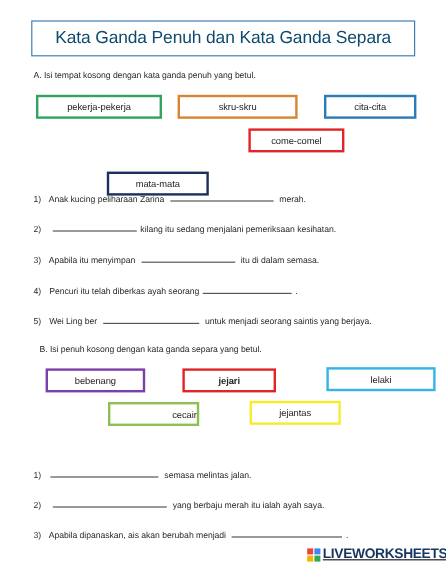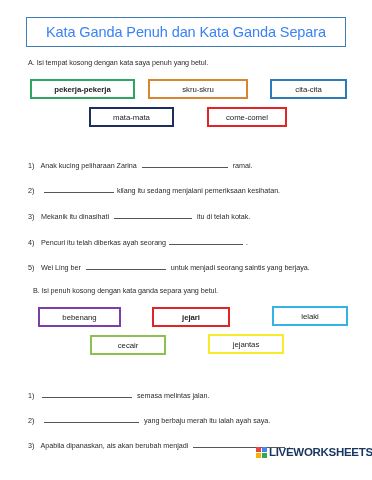--- a/index.html
+++ b/index.html
@@ -34,21 +34,21 @@
     border: 1.4px solid #3f7fb5;
     box-sizing: border-box;
     display: flex;
     align-items: center;
     justify-content: center;
     background: #ffffff;
   }
   .title-text {
     font-size: 14.5px;
     letter-spacing: -0.1px;
-    color: #3b82f6;
+    color: #0c4a6e;
     white-space: nowrap;
   }
 
   
   .instr {
     position: absolute;
     font-size: 7.2px;
     color: #2b2b2b;
     letter-spacing: -0.05px;
     white-space: nowrap;
@@ -69,30 +69,30 @@
     height: 20px;
   }
   .wordbox span {
     font-size: 7.8px;
     color: #232323;
     letter-spacing: -0.05px;
     white-space: nowrap;
   }
 
   
-  .wb-a0 { left: 30px;  top: 79px;  width: 105px; border-color: #2fa560; font-weight: bold; }
+  .wb-a0 { left: 30px;  top: 79px;  width: 105px; border-color: #2fa560; }
   .wb-a1 { left: 148px; top: 79px;  width: 100px; border-color: #d98430; }
   .wb-a2 { left: 270px; top: 79px;  width: 77px;  border-color: #2b7bb9; }
   .wb-a3 { left: 89px;  top: 107px; width: 85px;  border-color: #1d2f5c; }
   .wb-a4 { left: 207px; top: 107px; width: 80px;  border-color: #e02528; }
 
   
   .wb-b0 { left: 38px;  top: 307px; width: 83px;  border-color: #7a3fa8; }
   .wb-b1 { left: 152px; top: 307px; width: 78px;  border-color: #e02528; }
-  .wb-b2 { left: 272px; top: 306px; width: 76px;  border-color: #33b4e5; }
+  .wb-b2 { left: 272px; top: 306px; width: 91px;  border-color: #33b4e5; }
   .wb-b3 { left: 90px;  top: 335px; width: 76px;  border-color: #8cc152; }
   .wb-b4 { left: 208px; top: 334px; width: 76px;  border-color: #f7ec2b; }
 
   
   .q {
     position: absolute;
     font-size: 7.2px;
     color: #2b2b2b;
     letter-spacing: -0.03px;
     white-space: nowrap;
@@ -119,24 +119,25 @@
   .qa5 { left: 28px; top: 262px; }
 
   .qb1 { left: 28px; top: 390px; }
   .qb2 { left: 28px; top: 415px; }
   .qb3 { left: 28px; top: 440px; }
 
   
   .logo {
     position: absolute;
     left: 256px;
-    top: 446px;
+    top: 456px;
     display: flex;
     align-items: center;
     gap: 2px;
+    text-decoration: underline;
   }
   .logo-mark {
     width: 11px;
     height: 11px;
     display: grid;
     grid-template-columns: 1fr 1fr;
     grid-template-rows: 1fr 1fr;
     gap: 1px;
   }
   .logo-mark i { display: block; }
@@ -153,55 +154,55 @@
 </style>
 </head>
 <body>
 
 <div class="sheet">
 
   <div class="title-wrap">
     <div class="title-text">Kata Ganda Penuh dan Kata Ganda Separa</div>
   </div>
 
-  <div class="instr instr-a">A. Isi tempat kosong dengan kata saya penuh yang betul.</div>
+  <div class="instr instr-a">A. Isi tempat kosong dengan kata ganda penuh yang betul.</div>
 
   <div class="wordbox wb-a0" style="border-color: rgb(47, 165, 96);">
     <span>pekerja-pekerja</span>
   </div>
   <div class="wordbox wb-a1" style="border-color: rgb(217, 132, 48);">
     <span>skru-skru</span>
   </div>
   <div class="wordbox wb-a2" style="border-color: rgb(43, 123, 185);">
     <span>cita-cita</span>
   </div>
-  <div class="wordbox wb-a3" style="border-color: rgb(29, 47, 92);">
+  <div class="wordbox wb-a3" style="border-color: rgb(29, 47, 92); margin-top: 36px;">
     <span>mata-mata</span>
   </div>
   <div class="wordbox wb-a4" style="border-color: rgb(224, 37, 40);">
     <span>come-comel</span>
   </div>
 
   <div class="q qa1">
     <span class="num">1)</span>
     <span class="seg"> Anak kucing peliharaan Zarina </span>
     <span class="blank" style="width: 86px;"></span>
-    <span class="seg"> ramai.</span>
+    <span class="seg"> merah.</span>
   </div>
   <div class="q qa2">
     <span class="num">2)</span>
     <span class="seg"> </span>
     <span class="blank" style="width: 70px;"></span>
     <span class="seg">kilang itu sedang menjalani pemeriksaan kesihatan.</span>
   </div>
   <div class="q qa3">
     <span class="num">3)</span>
-    <span class="seg"> Mekanik itu dinasihati </span>
+    <span class="seg"> Apabila itu menyimpan </span>
     <span class="blank" style="width: 78px;"></span>
-    <span class="seg"> itu di telah kotak.</span>
+    <span class="seg"> itu di dalam semasa.</span>
   </div>
   <div class="q qa4">
     <span class="num">4)</span>
     <span class="seg"> Pencuri itu telah diberkas ayah seorang</span>
     <span class="blank" style="width: 74px;"></span>
     <span class="seg">.</span>
   </div>
   <div class="q qa5">
     <span class="num">5)</span>
     <span class="seg"> Wei Ling ber </span>
@@ -213,21 +214,21 @@
 
   <div class="wordbox wb-b0" style="border-color: rgb(122, 63, 168); align-items: center;">
     <span>bebenang</span>
   </div>
   <div class="wordbox wb-b1" style="border-color: rgb(224, 37, 40); font-weight: bold;">
     <span>jejari</span>
   </div>
   <div class="wordbox wb-b2" style="border-color: rgb(51, 180, 229);">
     <span>lelaki</span>
   </div>
-  <div class="wordbox wb-b3" style="border-color: rgb(140, 193, 82);">
+  <div class="wordbox wb-b3" style="border-color: rgb(140, 193, 82); justify-content: flex-end;">
     <span>cecair</span>
   </div>
   <div class="wordbox wb-b4" style="border-color: rgb(247, 236, 43);">
     <span>jejantas</span>
   </div>
 
   <div class="q qb1">
     <span class="num">1)</span>
     <span class="blank" style="width: 90px;"></span>
     <span class="seg"> semasa melintas jalan.</span>

